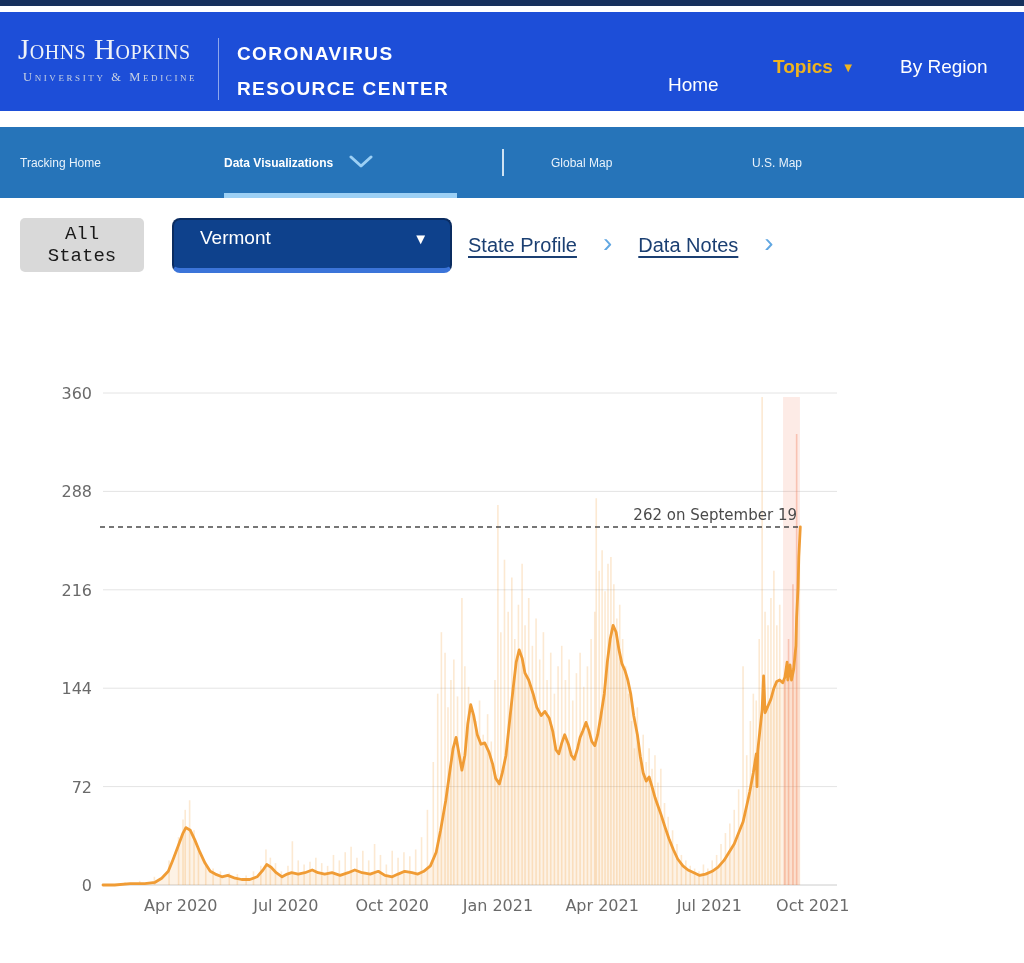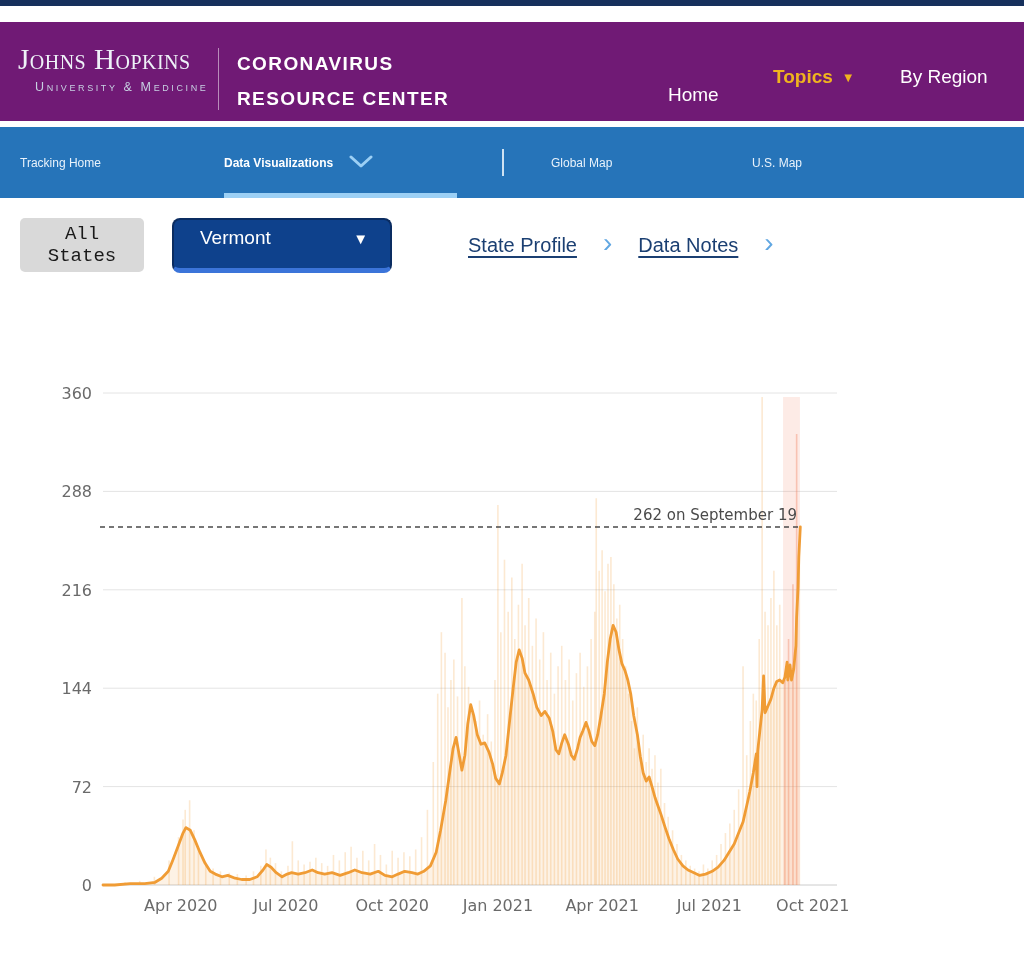--- a/index.html
+++ b/index.html
@@ -2,47 +2,47 @@
 <html><head>
 <meta charset="utf-8">
 <style>
   html,body{margin:0;padding:0;background:#ffffff;}
   *{box-sizing:border-box;}
   .page{position:relative;width:1024px;height:963px;background:#fff;overflow:hidden;
         font-family:"Liberation Sans",sans-serif;}
 
   
   .topstrip{position:absolute;left:0;top:0;width:1024px;height:6px;background:#16305c;}
-  .header{position:absolute;left:0;top:22px;width:1024px;height:99px;background:#701a75;}
+  .header{position:absolute;left:0;top:12px;width:1024px;height:99px;background:#1d4ed8;}
   .logo{position:absolute;left:18px;top:22px;width:186px;color:#f2f5fa;}
   .logo-main{font-family:"Liberation Serif",serif;font-variant:small-caps;
              font-size:29px;letter-spacing:0.5px;line-height:1.1;color:#eef2f8;white-space:nowrap;}
-  .logo-sub{font-family:Liberation Sans, sans-serif;font-variant:small-caps;
-            font-size:12.5px;letter-spacing:2.6px;color:#c7d1e2;margin-top:4px;margin-left:17px;white-space:nowrap;}
+  .logo-sub{font-family:Liberation Serif, serif;font-variant:small-caps;
+            font-size:12.5px;letter-spacing:2.6px;color:#c7d1e2;margin-top:4px;margin-left:5px;white-space:nowrap;}
   .logo-divider{position:absolute;left:218px;top:26px;width:1px;height:62px;background:rgba(255,255,255,0.5);}
   .site-title{position:absolute;left:237px;top:24px;color:#ffffff;font-weight:bold;
               font-size:19px;letter-spacing:1.4px;line-height:1.85;white-space:nowrap;}
   .topnav-item{position:absolute;top:44px;font-size:19px;color:#ffffff;cursor:pointer;white-space:nowrap;}
   .topnav-item.gold{color:#f0b41e;font-weight:bold;}
   .tri-down{display:inline-block;font-size:13px;margin-left:9px;transform:translateY(-1px);}
 
   
   .subnav{position:absolute;left:0;top:127px;width:1024px;height:71px;background:#2674b9;}
   .subnav-item{position:absolute;top:0;height:71px;display:flex;align-items:center;
                font-size:12px;color:#e8f2fb;font-weight:500;cursor:pointer;white-space:nowrap;}
   .subnav-item.active{color:#ffffff;font-weight:bold;}
   .subnav-chevron{margin-left:16px;display:inline-block;}
   .subnav-underline{position:absolute;left:224px;bottom:0;width:233px;height:5px;background:#9cd0f5;}
   .subnav-divider{position:absolute;left:502px;top:22px;width:2px;height:27px;background:#cfe2f2;}
 
   
   .btn-allstates{position:absolute;left:20px;top:218px;width:124px;height:54px;background:#d9d9d9;
                  border:none;border-radius:5px;font-size:19px;color:#1a1a1a;cursor:pointer;
                  font-family:Liberation Mono, monospace;}
-  .select-state{position:absolute;left:172px;top:218px;width:220px;height:55px;background:#0e418c;
+  .select-state{position:absolute;left:172px;top:218px;width:280px;height:55px;background:#0e418c;
                 border:2px solid #0a2c61;border-bottom:5px solid #3b74d9;border-radius:8px;
                 color:#ffffff;font-size:19px;display:flex;align-items:center;cursor:pointer;
                 padding:0 22px 12px 26px;justify-content:space-between;}
   .crumb-links{position:absolute;left:468px;top:218px;height:54px;display:flex;align-items:center;}
   .crumb-link{font-size:20px;color:#1b3f72;font-weight:500;text-decoration:underline;
               text-underline-offset:4px;cursor:pointer;white-space:nowrap;}
   .crumb-chevron{font-size:28px;color:#61a7e2;margin:0 26px;transform:translateY(-2px);cursor:pointer;}
 
   
   .chart-wrap{position:absolute;left:0;top:320px;width:1024px;height:600px;}

